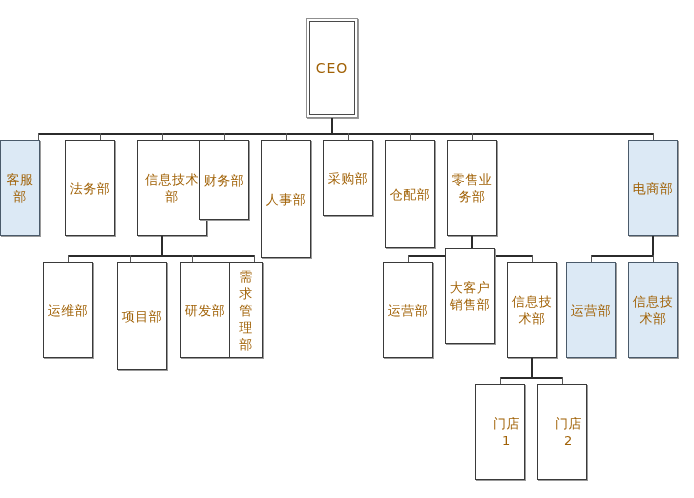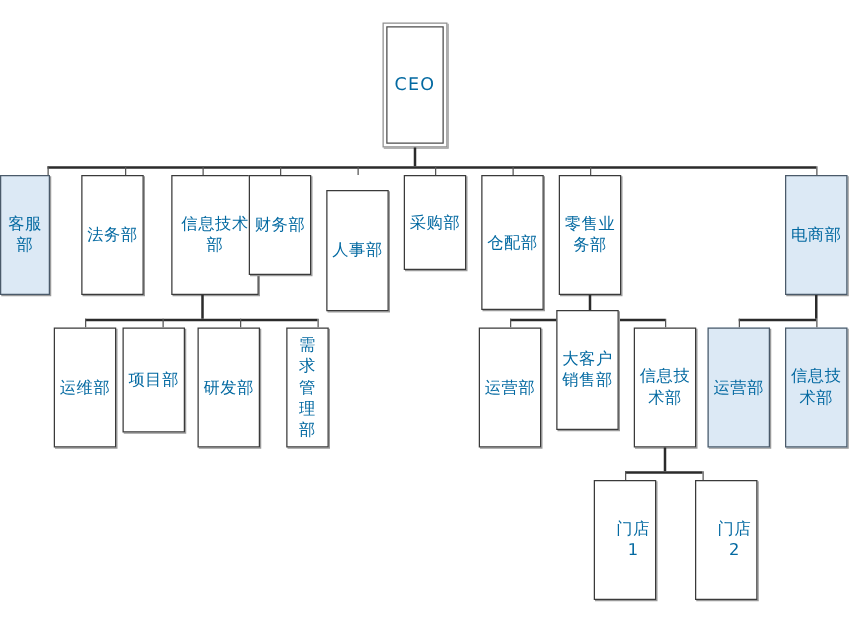--- a/index.html
+++ b/index.html
@@ -21,21 +21,21 @@
     position: absolute;
     box-sizing: border-box;
     border: 1px solid #3a3a3a;
     background: #ffffff;
     display: flex;
     align-items: center;
     justify-content: flex-start;
     text-align: center;
     font-size: 13px;
     line-height: 17px;
-    color: #0369a1;
+    color: #a16207;
     letter-spacing: 0.5px;
     padding: 2px 3px;
     box-shadow: 1px 1px 0 0 #9a9a9a;
   }
   .node.highlight {
     background: #dce9f5;
     border-color: #4a5a6a;
   }
   .node.ceo {
     border: 1px solid #8f8f8f;
@@ -83,21 +83,21 @@
   </div>
   <div class="node" style="left:65px; top:140px; width:50px; height:96px;">
     <span class="label">法务部</span>
   </div>
   <div class="node" style="left:137px; top:140px; width:70px; height:96px;">
     <span class="label">信息技术部</span>
   </div>
   <div class="node" style="left:199px; top:140px; width:50px; height:80px;">
     <span class="label">财务部</span>
   </div>
-  <div class="node" style="left:261px; top:152px; width:50px; height:97px;">
+  <div class="node" style="left:261px; top:140px; width:50px; height:118px;">
     <span class="label">人事部</span>
   </div>
   <div class="node" style="left:323px; top:140px; width:50px; height:76px;">
     <span class="label">采购部</span>
   </div>
   <div class="node" style="left:385px; top:140px; width:50px; height:108px;">
     <span class="label">仓配部</span>
   </div>
   <div class="node" style="left:447px; top:140px; width:50px; height:96px;">
     <span class="label">零售业务部</span>
@@ -109,24 +109,24 @@
   <div class="conn thick-v" style="left:161px; top:236px; height:19px;"></div>
   <div class="conn thick-h" style="left:68px; top:255px; width:186px;"></div>
   <div class="conn v" style="left:68px;  top:255px; height:7px;"></div>
   <div class="conn v" style="left:130px; top:255px; height:7px;"></div>
   <div class="conn v" style="left:192px; top:255px; height:7px;"></div>
   <div class="conn v" style="left:254px; top:255px; height:7px;"></div>
 
   <div class="node" style="left:43px; top:262px; width:50px; height:96px;">
     <span class="label">运维部</span>
   </div>
-  <div class="node" style="left:98px; top:262px; width:50px; height:84px;">
+  <div class="node" style="left:117px; top:262px; width:50px; height:108px;">
     <span class="label">项目部</span>
   </div>
-  <div class="node" style="left:158px; top:262px; width:50px; height:96px;">
+  <div class="node" style="left:180px; top:262px; width:50px; height:96px;">
     <span class="label">研发部</span>
   </div>
   <div class="node" style="left:229px; top:262px; width:34px; height:96px;">
     <span class="label">需求管理部</span>
   </div>
 
   <div class="conn thick-v" style="left:471px; top:236px; height:19px;"></div>
   <div class="conn thick-h" style="left:408px; top:255px; width:124px;"></div>
   <div class="conn v" style="left:408px; top:255px; height:7px;"></div>
   <div class="conn v" style="left:470px; top:255px; height:7px;"></div>
@@ -155,17 +155,17 @@
   </div>
 
   <div class="conn thick-v" style="left:531px; top:358px; height:19px;"></div>
   <div class="conn thick-h" style="left:500px; top:377px; width:62px;"></div>
   <div class="conn v" style="left:500px; top:377px; height:7px;"></div>
   <div class="conn v" style="left:562px; top:377px; height:7px;"></div>
 
   <div class="node" style="left:475px; top:384px; width:50px; height:96px;padding-left:16px;">
     <span class="label">门店1</span>
   </div>
-  <div class="node" style="left:556px; top:384px; width:50px; height:96px;padding-left:16px;">
+  <div class="node" style="left:537px; top:384px; width:50px; height:96px;padding-left:16px;">
     <span class="label">门店2</span>
   </div>
 
 </div>
 
 </body></html>

